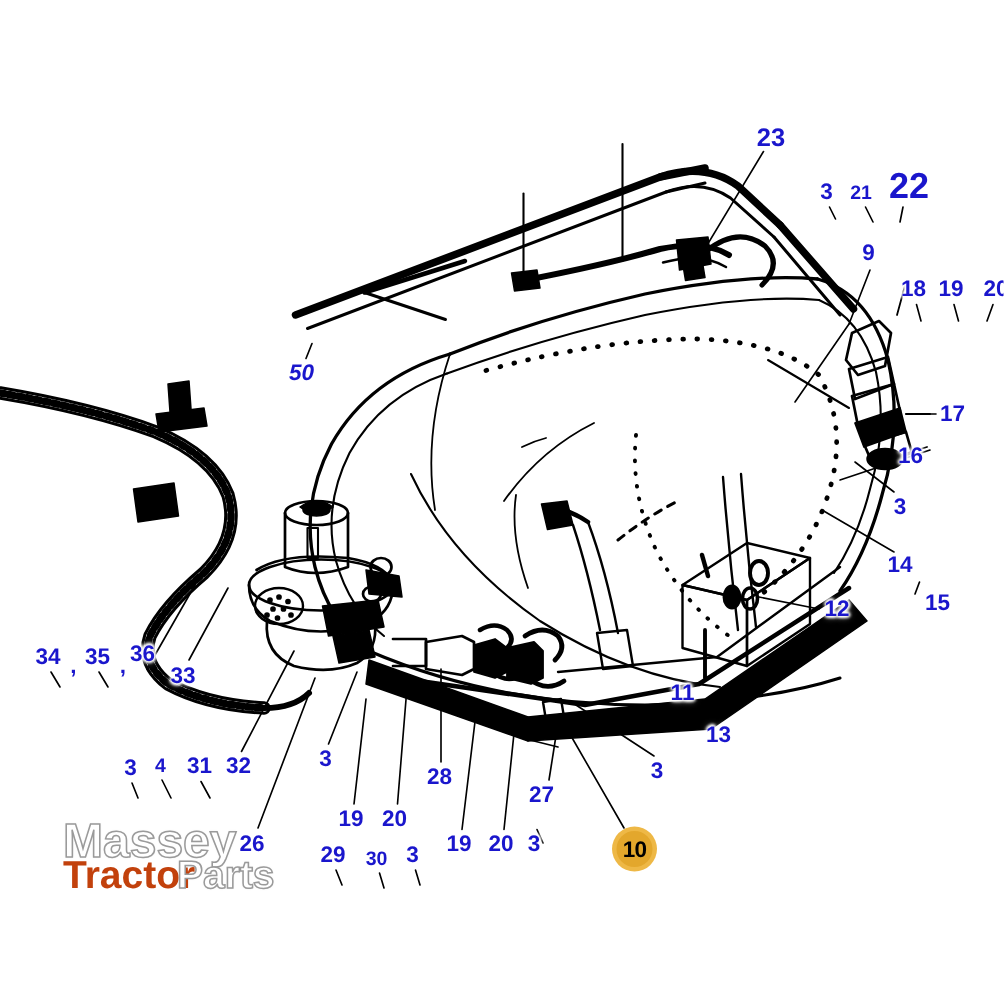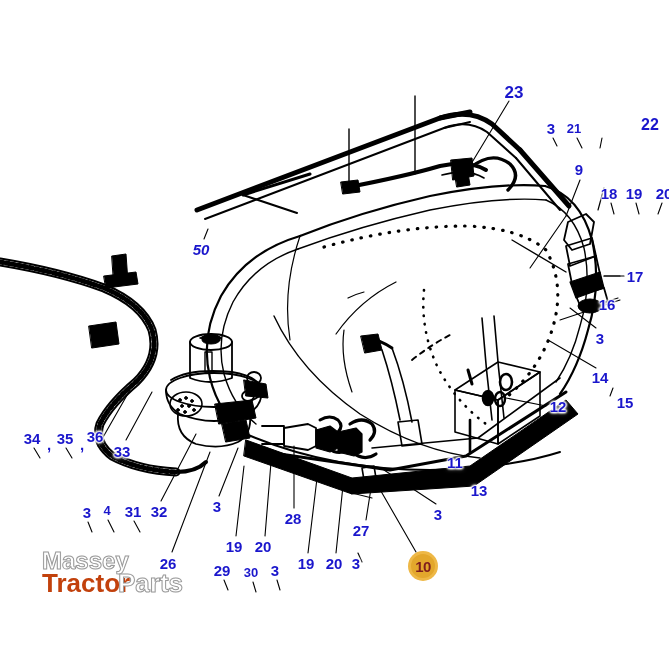--- a/index.html
+++ b/index.html
@@ -19,60 +19,60 @@
     white-space:nowrap;
     text-shadow:
       0 0 3px #fff, 0 0 3px #fff, 0 0 5px #fff,
       1px 0 2px #fff, -1px 0 2px #fff, 0 1px 2px #fff, 0 -1px 2px #fff;
     transform:translate(-50%,-50%);
     user-select:none;
   }
   .sz-s{font-size:13px;}
   .sz-m{font-size:15px;}
   .sz-l{font-size:17px;}
-  .sz-xl{font-size:16px;margin-left:44px;}
+  .sz-xl{font-size:24px;}
 
   
   .badge{
     position:absolute;
     width:30px;height:30px;
     border-radius:50%;
     background:#eeb846;
     transform:translate(-50%,-50%);
     display:flex;align-items:center;justify-content:center;
     box-shadow:0 0 0 0 rgba(0,0,0,0);
   }
   .badge .ring{
     position:absolute;left:3px;top:3px;
     width:24px;height:24px;border-radius:50%;
     background:#e3a72c;
   }
   .badge .bnum{
     position:relative;
-    color:#7f1d1d;
+    color:#000000;
     font-family:"Liberation Sans",sans-serif;
     font-weight:bold;
     font-size:15px;
     line-height:1;
     letter-spacing:-0.5px;
   }
 
   
   #watermark{
     position:absolute;
     left:42px;top:548px;
     user-select:none;
     pointer-events:none;
   }
   #watermark .wrow{
     position:relative;
     height:25px;
     font-family:"Liberation Sans",sans-serif;
     font-weight:bold;
-    font-size:24px;
+    font-size:32px;
     line-height:25px;
     white-space:nowrap;
   }
   #watermark .wrow.r2{height:26px;font-size:26px;line-height:26px;margin-top:-3px;}
   .wm-hollow{
     color:#ffffff;
     -webkit-text-stroke:1px #9a9a9a;
     text-shadow:0 0 1px rgba(120,120,120,.55);
   }
   .wm-red{color:#c2410c;}

